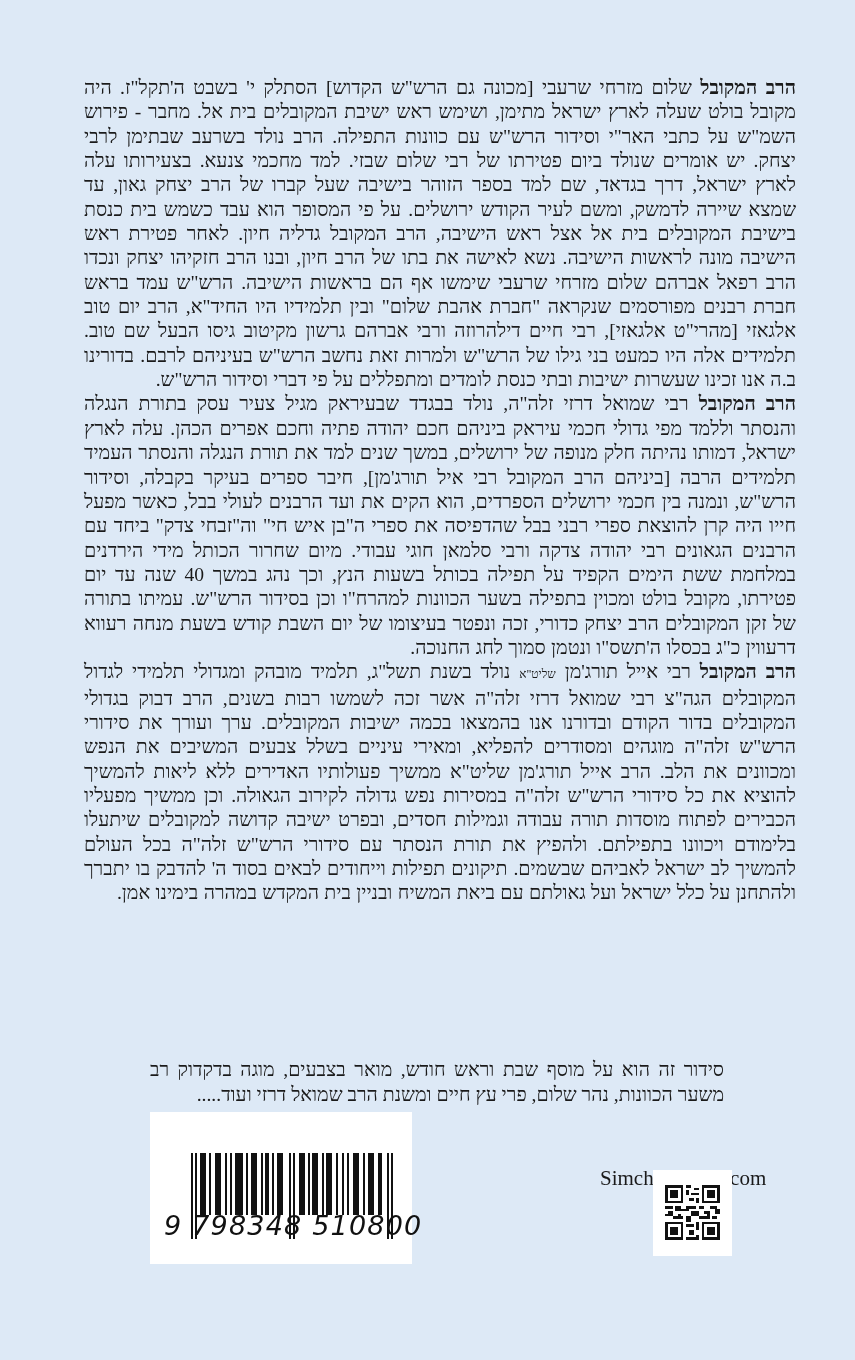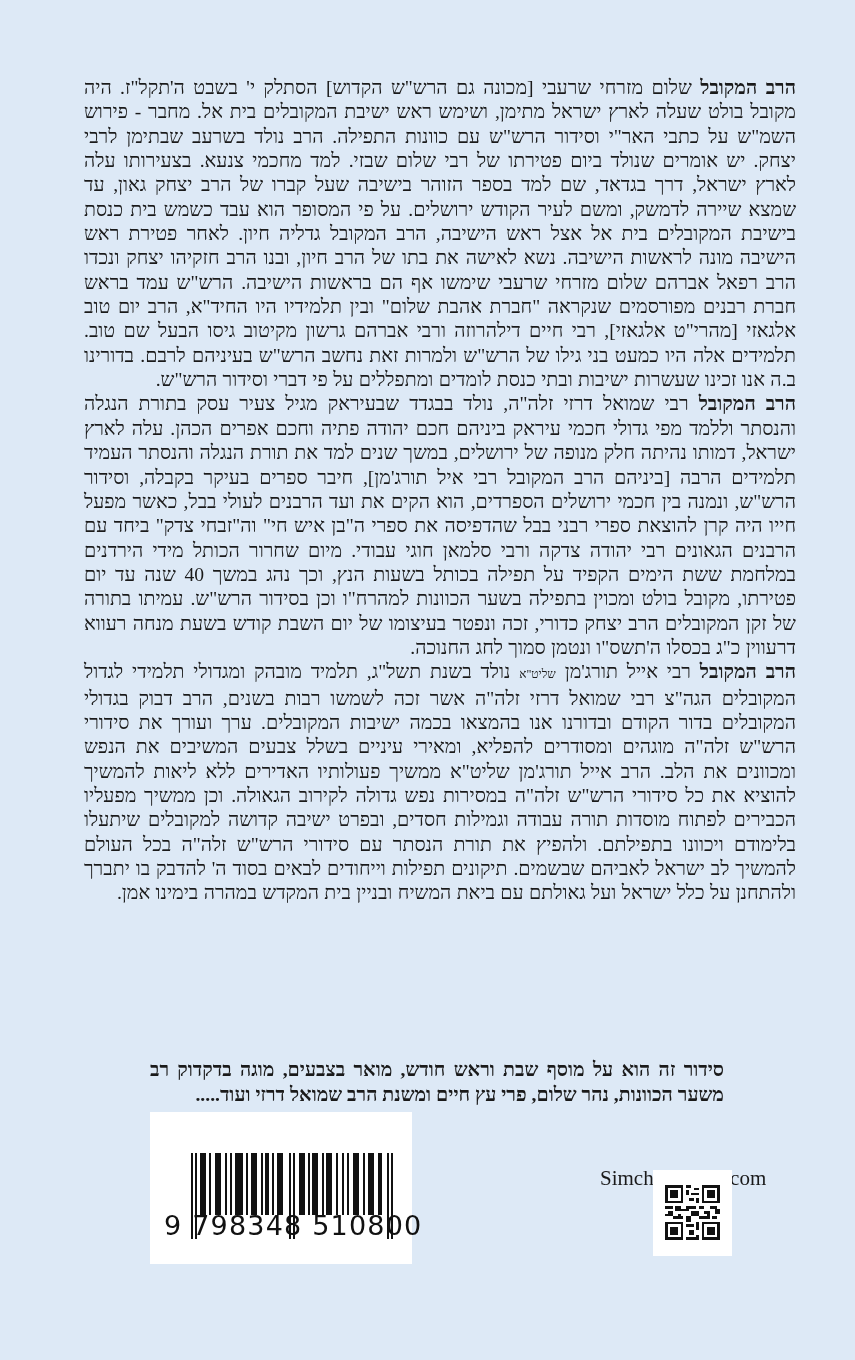--- a/index.html
+++ b/index.html
@@ -39,29 +39,29 @@
     .closing {
       position: absolute;
       left: 150px;
       top: 1037px;
       width: 574px;
       direction: rtl;
       text-align: justify;
       text-align-last: right;
       font-size: 19.6px;
       line-height: 25px;
-      font-weight: bold;
     }
     .barcode-box {
       position: absolute;
       left: 150px;
       top: 1112px;
       width: 262px;
       height: 152px;
       background: #ffffff;
+      font-style: italic;
     }
     .barcode-bars {
       position: absolute;
       left: 41px;
       top: 41px;
       width: 208px;
       height: 86px;
     }
     .barcode-digits {
       position: absolute;

